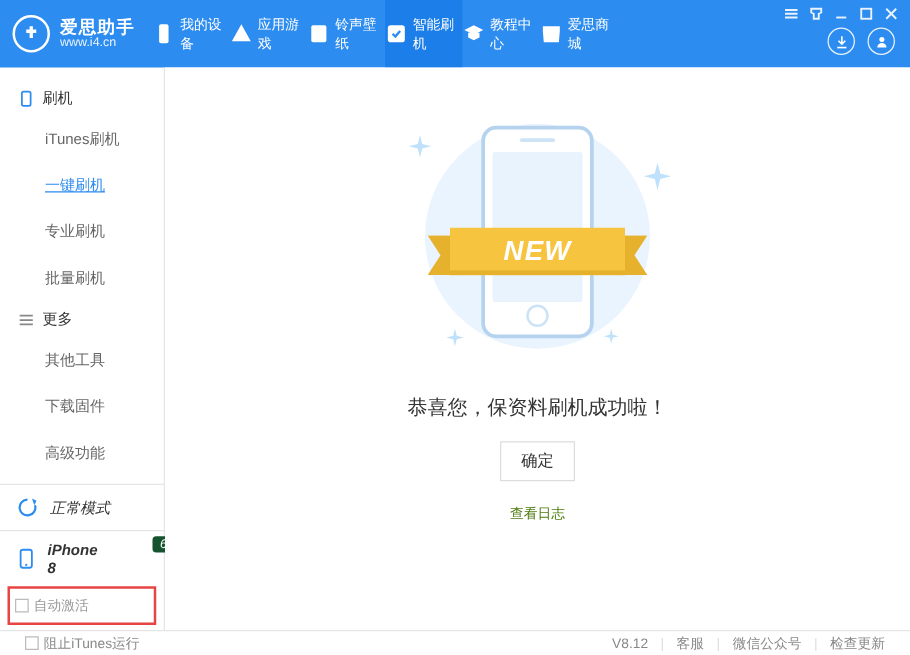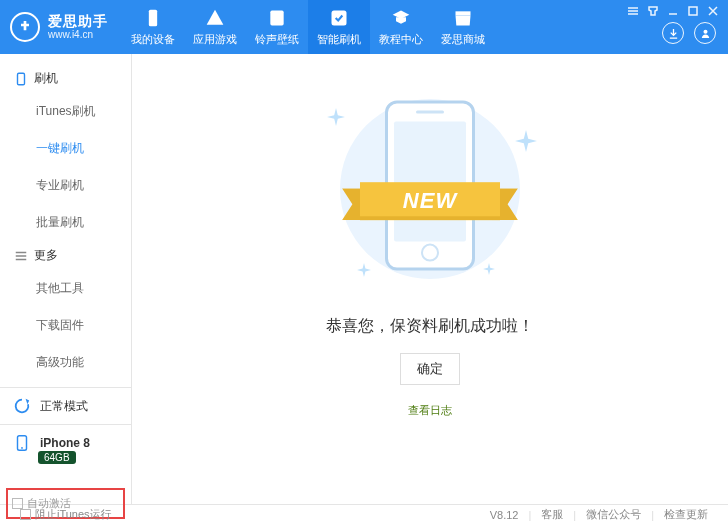--- a/index.html
+++ b/index.html
@@ -8,21 +8,21 @@
 
   
   .header { background:var(--brand); color:#fff; height:54px; display:flex; align-items:stretch; }
   .logo-box { display:flex; align-items:center; padding:0 14px 0 10px; gap:8px; }
   .logo-mark { width:30px; height:30px; border:2px solid #fff; border-radius:50%; display:flex; align-items:center; justify-content:center; }
   .logo-mark svg { width:16px; height:16px; fill:#fff; }
   .logo-text { display:flex; flex-direction:column; line-height:1.1; }
   .logo-text .ttl { font-size:14px; font-weight:bold; letter-spacing:1px;}
   .logo-text .url { font-size:10px; opacity:.9; }
   .nav { display:flex; flex:1; }
-  .nav-item { width:62px; display:flex; flex-direction:column; align-items:center; justify-content:center; gap:4px; font-size:11px; cursor:pointer; }
+  .nav-item { width:62px; display:flex; flex-direction:row; align-items:center; justify-content:center; gap:4px; font-size:11px; cursor:pointer; }
   .nav-item.active { background:#1C7EE8; }
   .nav-item svg { width:20px; height:20px; fill:#fff; }
   .header-right { display:flex; align-items:flex-start; padding:4px 8px 0 0; gap:6px;}
   .win-ctrls { display:flex; gap:6px; }
   .win-ctrl { width:14px; height:14px; display:flex; align-items:center; justify-content:center; opacity:.9; cursor:pointer; }
   .win-ctrl svg { width:12px; height:12px; stroke:#fff; fill:none; stroke-width:1.5; }
   .header-circles { position:absolute; right:12px; top:22px; display:flex; gap:10px; }
   .hcirc { width:22px; height:22px; border:1.5px solid rgba(255,255,255,.9); border-radius:50%; display:flex; align-items:center; justify-content:center; cursor:pointer;}
   .hcirc svg { width:11px; height:11px; fill:#fff; }
 
@@ -30,23 +30,23 @@
 
   
   .sidebar { width:132px; border-right:1px solid var(--border); display:flex; flex-direction:column; }
   .sb-scroll { flex:1; padding:10px 0 6px; }
   .sb-sec { padding:6px 14px; color:#333; font-size:12px; display:flex; align-items:center; gap:6px;}
   .sb-sec .secicon { width:14px; height:14px; display:inline-flex; align-items:center; justify-content:center; }
   .sb-sec .secicon svg{ width:14px; height:14px; stroke:var(--brand); fill:none; stroke-width:1.6;}
   .sb-sec.more .secicon svg{ stroke:#888; }
   .sb-items { padding-left:28px; }
   .sb-item { padding:10px 8px; color:#666; font-size:12px; cursor:pointer; }
-  .sb-item.active { color:var(--brand); }
+  .sb-item.active { color:var(--brand);text-decoration:underline; }
   .sb-bottom { border-top:1px solid var(--border); }
-  .sb-row { display:flex; align-items:center; gap:8px; padding:8px 12px; }
+  .sb-row { display:flex; align-items:center; gap:8px; padding:8px 12px;font-style:italic; }
   .sb-row.divider { border-top:1px solid var(--border); }
   .sb-row .ricon { width:20px; height:20px; display:flex; align-items:center; justify-content:center;}
   .sb-row .ricon svg { width:18px; height:18px; fill:var(--brand); }
   .device-name { font-weight:600; color:#333; }
   .badge { background:#14532d; color:#fff; font-size:10px; padding:1px 6px; border-radius:3px; margin-left:26px; margin-top:-4px; margin-bottom:16px; display:inline-block;}
   .mode-row .ricon svg{ fill:var(--brand);}
   .checks-box { border:2px solid #E74444; margin:4px 6px 6px; padding:6px 4px; display:flex; gap:14px;}
   .chk { display:flex; align-items:center; gap:4px; color:#999; font-size:11px; cursor:pointer; }
   .chk .box { width:11px; height:11px; border:1px solid #bbb; display:inline-block;}
 
@@ -214,21 +214,21 @@
     <div class="sb-bottom">
       <div class="sb-row mode-row">
         <span class="ricon">
             <svg viewBox="0 0 20 20">
               <path d="M10 3a7 7 0 1 0 6.7 5" fill="none" stroke="#2D8CF0" stroke-width="2"></path>
               <path d="M14 2l4 2-2 4z"></path>
             </svg>
           </span>
         <span>正常模式</span>
       </div>
-      <div class="sb-row divider" style="flex-direction:column; align-items:flex-start; gap:2px; padding-bottom:4px;">
+      <div class="sb-row divider" style="flex-direction:row; align-items:flex-start; gap:16px; padding-bottom:4px;">
         <div style="display:flex; align-items:center; gap:8px;">
           <span class="ricon">
               <svg viewBox="0 0 20 20">
                 <rect x="5" y="2" width="10" height="16" rx="2" fill="none" stroke="#2D8CF0" stroke-width="1.6"></rect>
                 <circle cx="10" cy="15.5" r="1" fill="#2D8CF0"></circle>
               </svg>
             </span>
           <span class="device-name">iPhone 8</span>
         </div>
         <span class="badge">64GB</span>

